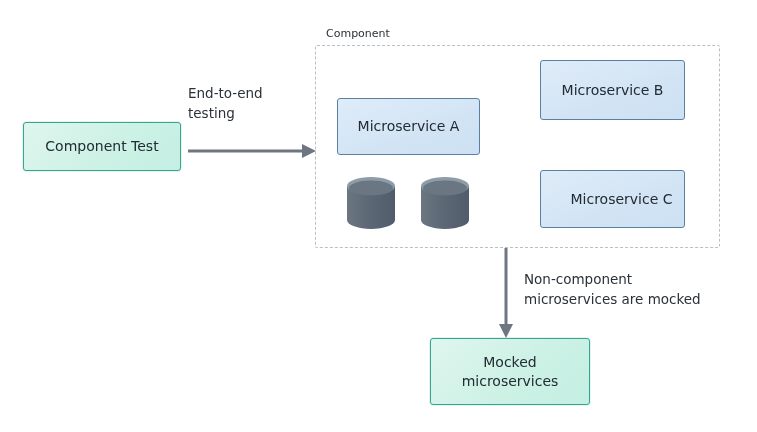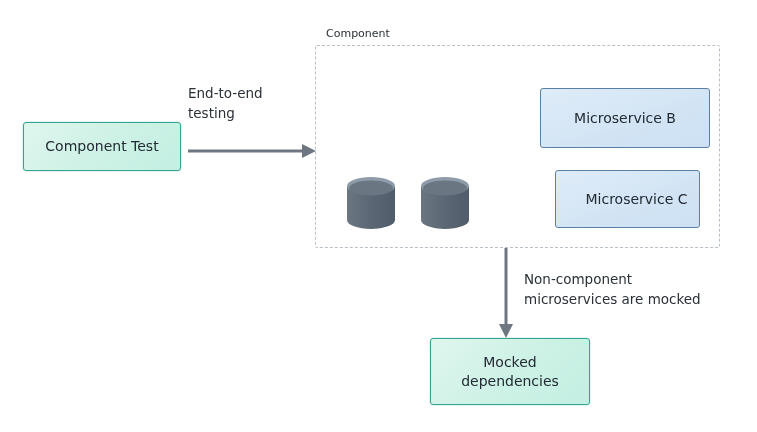--- a/index.html
+++ b/index.html
@@ -97,26 +97,29 @@
 
   <svg class="arrow-svg" style="left:186px; top:138px;" width="130" height="26">
     <line x1="2" y1="13" x2="116" y2="13" stroke="#6e7781" stroke-width="3"></line>
     <polygon points="116,6 130,13 116,20" fill="#6e7781"></polygon>
   </svg>
 
   <div class="group-label" style="left:326px; top:27px;">Component</div>
 
   <div class="group-box" style="left:315px; top:45px; width:405px; height:203px;"></div>
 
+  <div class="node blue" style="left:337px; top:98px; width:143px; height:57px;">
+    <span>Microservice A</span>
+  </div>
 
-  <div class="node blue" style="left:540px; top:88px; width:170px; height:60px;">
+  <div class="node blue" style="left:540px; top:60px; width:145px; height:60px;">
     <span>Microservice B</span>
   </div>
 
-  <div class="node blue" style="left:555px; top:170px; width:145px; height:58px;padding-left:18px;">
+  <div class="node blue" style="left:540px; top:170px; width:145px; height:58px;padding-left:18px;">
     <span>Microservice C</span>
   </div>
 
   <svg class="db" style="left:345px; top:176px;" width="54" height="58">
     <defs>
       <linearGradient id="dbg1" x1="0" y1="0" x2="1" y2="0">
         <stop offset="0%" stop-color="#6b7682"></stop>
         <stop offset="45%" stop-color="#5c6875"></stop>
         <stop offset="100%" stop-color="#505c69"></stop>
       </linearGradient>
@@ -142,16 +145,16 @@
   <svg class="arrow-svg" style="left:493px; top:248px;" width="26" height="88">
     <line x1="13" y1="0" x2="13" y2="76" stroke="#6e7781" stroke-width="3"></line>
     <polygon points="6,76 13,90 20,76" fill="#6e7781"></polygon>
   </svg>
 
   <div class="caption" style="left:524px; top:270px; width:222px;">Non-component
 microservices are mocked</div>
 
   <div class="node teal" style="left:430px; top:338px; width:160px; height:67px;">
     <span style="white-space:pre-line;">Mocked
-dependencies</span>
+microservices</span>
   </div>
 
 </div>
 
 </body></html>

